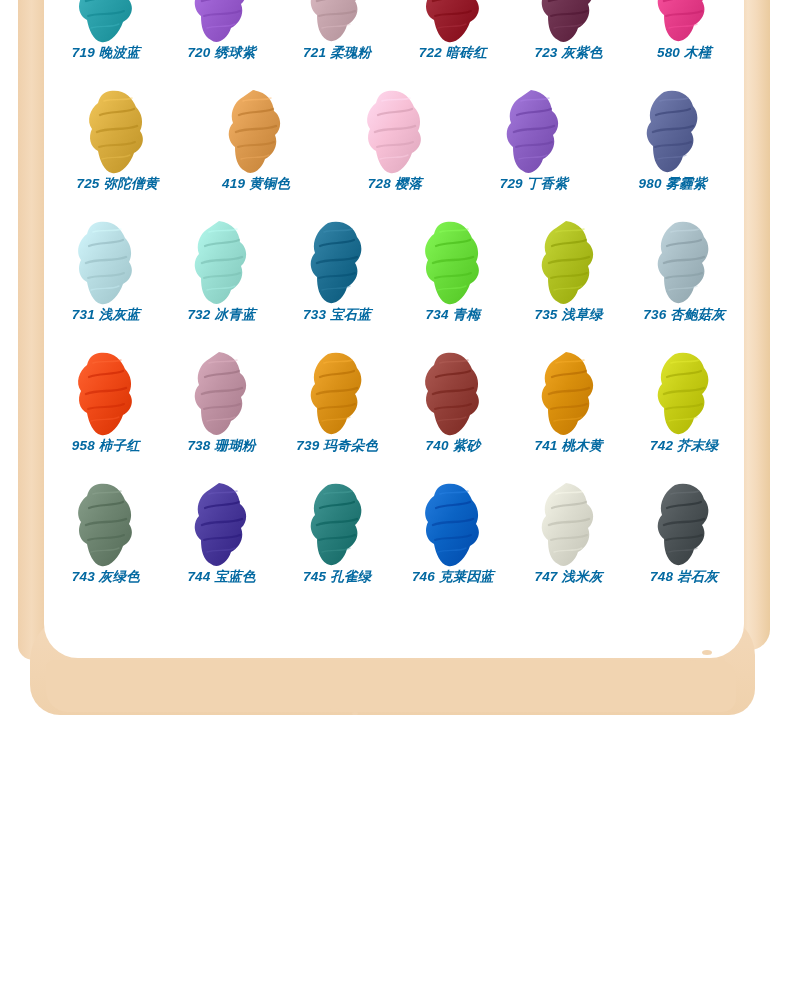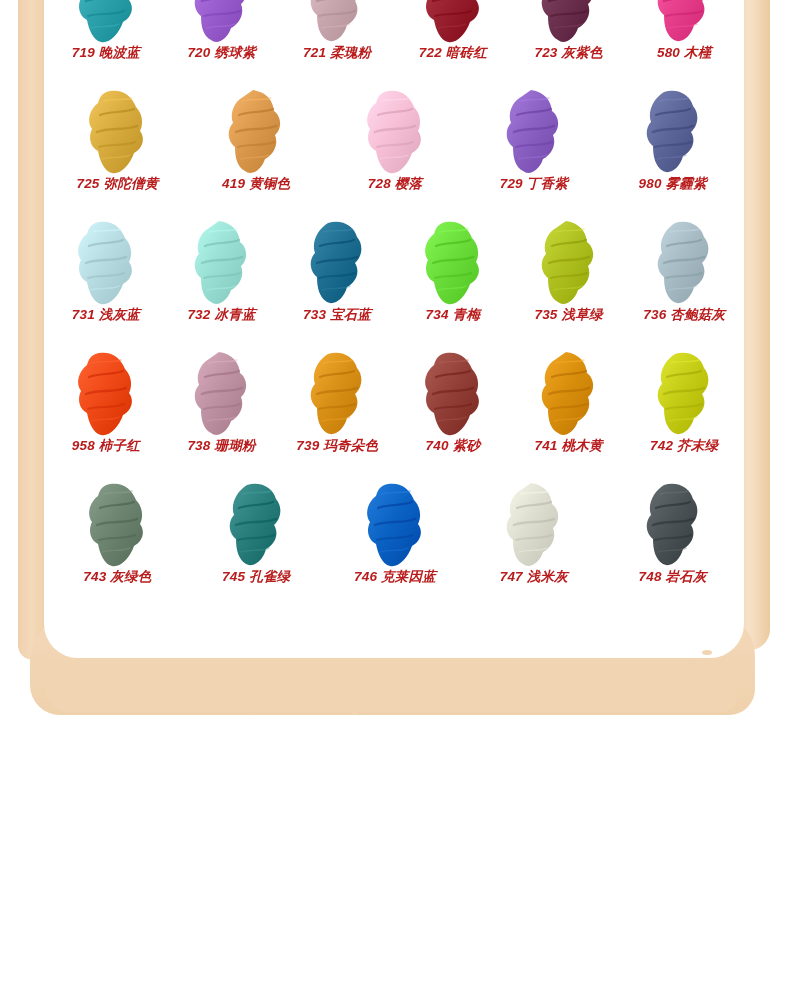--- a/index.html
+++ b/index.html
@@ -93,21 +93,21 @@
     width: 74px;
     height: 86px;
     position: relative;
     margin-bottom: 2px;
   }
   .smear svg { display: block; width: 74px; height: 86px; }
   .label {
     font-size: 13.5px;
     font-style: italic;
     font-weight: 700;
-    color: #b91c1c;
+    color: #0369a1;
     letter-spacing: 0.2px;
     white-space: nowrap;
     line-height: 1;
     padding-bottom: 10px;
   }
 </style>
 </head>
 <body>
 
 <div id="frame-wrap">
@@ -615,20 +615,40 @@
             <path d="M24 12 C34 9 46 12 52 9" stroke="#90a793" stroke-width="1.6" fill="none" opacity="0.45" stroke-linecap="round"></path>
             <path d="M22 70 C32 67 42 70 50 66" stroke="#849b87" stroke-width="1.4" fill="none" opacity="0.4" stroke-linecap="round"></path>
           </svg>
         </div>
       <div class="label">743 灰绿色</div>
     </div>
     <div class="cell">
       <div class="smear">
           <svg viewBox="0 0 74 86" xmlns="http://www.w3.org/2000/svg" aria-hidden="true">
             <defs>
+              <linearGradient id="gsm25" x1="0" y1="0" x2="1" y2="1">
+                <stop offset="0%" stop-color="#6454b5"></stop>
+                <stop offset="45%" stop-color="#4A3A9B"></stop>
+                <stop offset="100%" stop-color="#302081"></stop>
+              </linearGradient>
+            </defs>
+            <path d="M34 1 C48 3 54 12 55 22 C63 28 63 40 56 46 C60 56 54 66 46 70 C42 82 32 87 26 82 C18 78 16 68 16 58 C8 52 8 40 14 34 C10 24 16 12 24 8 Z" fill="url(#gsm25)"></path>
+            <path d="M20 26 C30 22 44 24 54 20" stroke="#201071" stroke-width="2.2" fill="none" opacity="0.55" stroke-linecap="round"></path>
+            <path d="M17 43 C29 38 44 42 57 37" stroke="#201071" stroke-width="2.4" fill="none" opacity="0.5" stroke-linecap="round"></path>
+            <path d="M19 58 C30 54 43 58 55 53" stroke="#241475" stroke-width="2" fill="none" opacity="0.45" stroke-linecap="round"></path>
+            <path d="M24 12 C34 9 46 12 52 9" stroke="#6c5cbd" stroke-width="1.6" fill="none" opacity="0.45" stroke-linecap="round"></path>
+            <path d="M22 70 C32 67 42 70 50 66" stroke="#6050b1" stroke-width="1.4" fill="none" opacity="0.4" stroke-linecap="round"></path>
+          </svg>
+        </div>
+      <div class="label">744 宝蓝色</div>
+    </div>
+    <div class="cell">
+      <div class="smear">
+          <svg viewBox="0 0 74 86" xmlns="http://www.w3.org/2000/svg" aria-hidden="true">
+            <defs>
               <linearGradient id="gsm26" x1="0" y1="0" x2="1" y2="1">
                 <stop offset="0%" stop-color="#449996"></stop>
                 <stop offset="45%" stop-color="#2A7F7C"></stop>
                 <stop offset="100%" stop-color="#106562"></stop>
               </linearGradient>
             </defs>
             <path d="M28 3 C42 -1 54 6 57 17 C64 25 62 37 55 43 C61 53 55 63 47 67 C44 79 34 86 27 82 C19 77 17 67 17 57 C9 51 9 39 15 33 C11 22 18 9 28 3 Z" fill="url(#gsm26)"></path>
             <path d="M20 26 C30 22 44 24 54 20" stroke="#005552" stroke-width="2.2" fill="none" opacity="0.55" stroke-linecap="round"></path>
             <path d="M17 43 C29 38 44 42 57 37" stroke="#005552" stroke-width="2.4" fill="none" opacity="0.5" stroke-linecap="round"></path>
             <path d="M19 58 C30 54 43 58 55 53" stroke="#045956" stroke-width="2" fill="none" opacity="0.45" stroke-linecap="round"></path>

